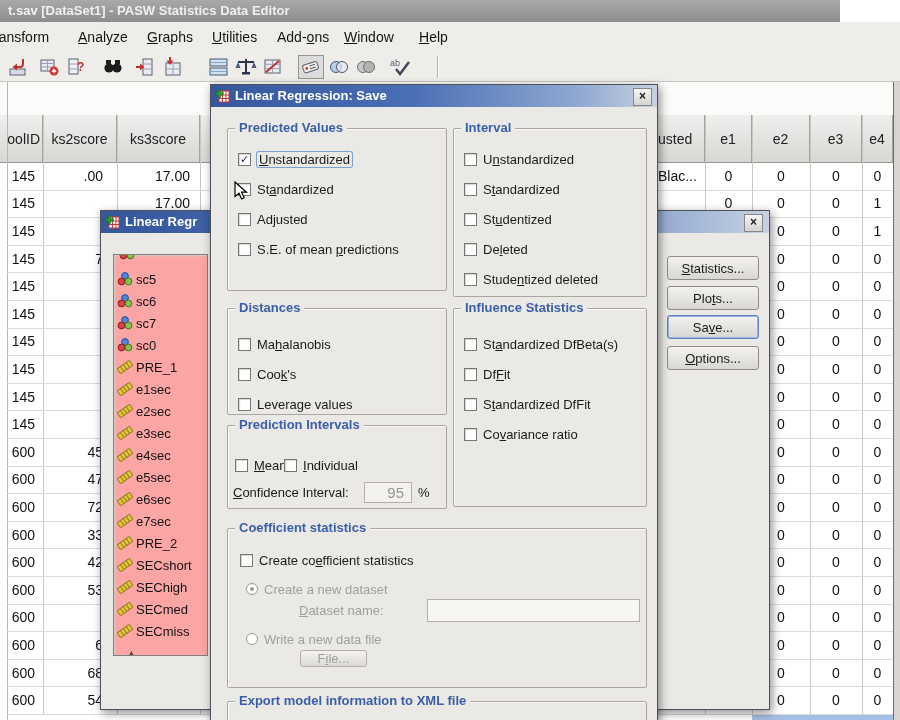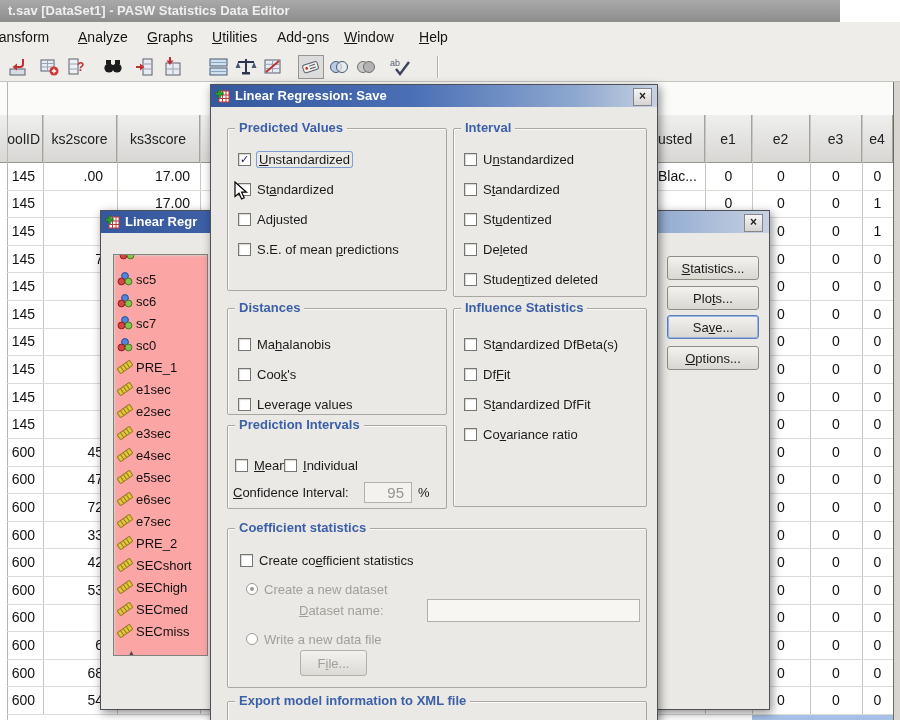--- a/index.html
+++ b/index.html
@@ -676,21 +676,21 @@
       <div class="cbrow" style="position:absolute;left:18px;top:45px">
         <span class="radio sel" style="margin-right:6px"></span>
         <span class="cblabel dis">Create a new dataset</span>
       </div>
       <span class="lbl dis" style="left:71px;top:74px"><u>D</u>ataset name:</span>
       <div class="tfield" style="left:199px;top:70px;width:213px;height:23px;background:#f7f6f3"></div>
       <div class="cbrow" style="position:absolute;left:18px;top:95px">
         <span class="radio" style="margin-right:6px"></span>
         <span class="cblabel dis">Write a new data file</span>
       </div>
-      <div class="fbtn" style="left:72px;top:121px;width:67px;height:26px">F<u>i</u>le...</div>
+      <div class="fbtn" style="left:72px;top:121px;width:67px;height:17px">F<u>i</u>le...</div>
     </div>
 
     <div class="group" style="left:16px;top:616px;width:420px;height:90px">
       <span class="gtitle">Export model information to XML file</span>
     </div>
   </div>
 
   <span id="cursor">
     <svg width="17" height="20" viewBox="0 0 17 20">
         <path d="M1 1 L1 15.5 L5 12.2 L7.6 18 L10.2 16.8 L7.6 11.2 L12.5 11.2 Z" fill="#fff" stroke="#000" stroke-width="1.2"></path>

